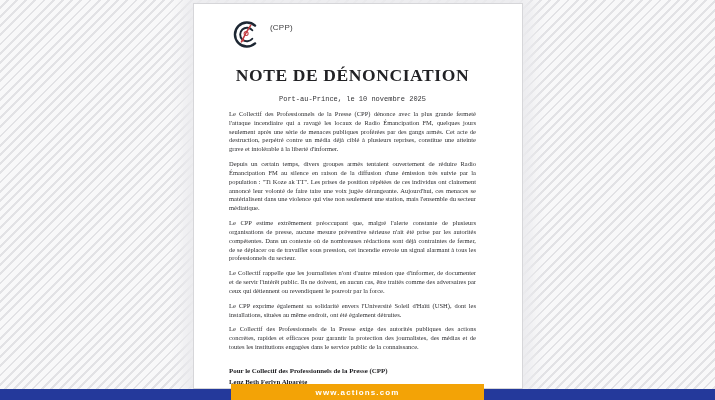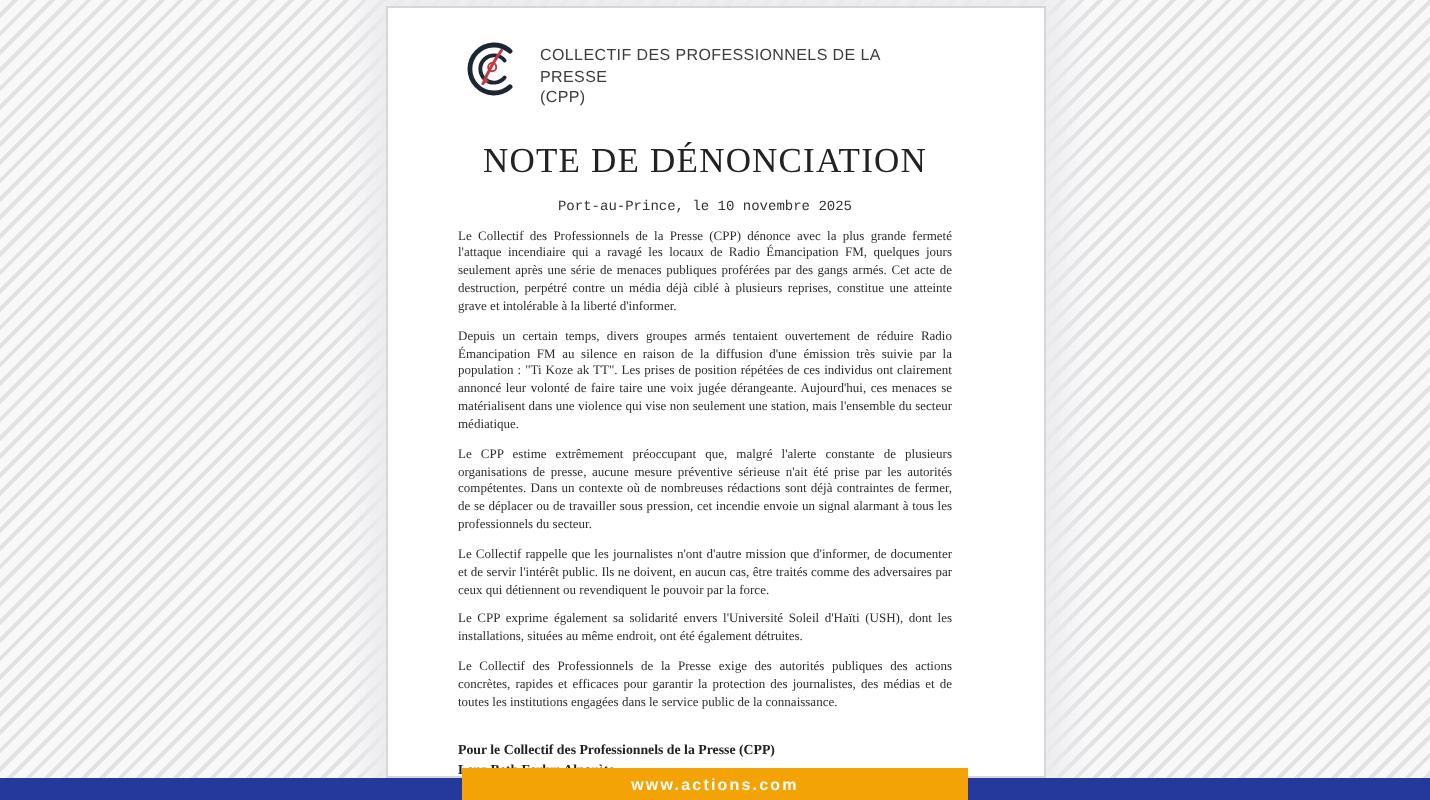--- a/index.html
+++ b/index.html
@@ -39,21 +39,21 @@
     font-size: 8px;
     line-height: 1.32;
     letter-spacing: 0.2px;
     color: #3c3c3e;
     padding-top: 4px;
   }
   .doc-title {
     margin: 15px 0 0 0;
     text-align: center;
     font-family: "Liberation Serif", serif;
-    font-weight: normal;
+    font-weight: bold;
     font-size: 17.5px;
     letter-spacing: 0.6px;
     color: #222225;
   }
   .dateline {
     text-align: center;
     font-family: Liberation Mono, monospace;
     font-size: 7px;
     color: #333336;
     margin-top: 9px;
@@ -110,21 +110,20 @@
       <div class="logo-wrap">
         <svg viewBox="0 0 40 40" width="31" height="31">
           <path d="M31 8.5 A 15.5 15.5 0 1 0 31 31.5" fill="none" stroke="#1d2733" stroke-width="3.1" stroke-linecap="round"></path>
           <path d="M27.5 14.5 A 8.8 8.8 0 1 0 27.5 25.5" fill="none" stroke="#1d2733" stroke-width="2.5" stroke-linecap="round"></path>
           <path d="M25.5 8 C 21.5 13.5, 17 21.5, 13.5 29.5" fill="none" stroke="#c23a3f" stroke-width="1.9" stroke-linecap="round"></path>
           <path d="M13.5 29.5 l 4 -1.2 l -2.3 -3.2 z" fill="#c23a3f"></path>
           <circle cx="19.5" cy="18.8" r="2.6" fill="none" stroke="#c23a3f" stroke-width="1.3"></circle>
         </svg>
       </div>
       <div class="org-name">
-        <div>COLLECTIF DES PROFESSIONNELS DE LA PRESSE</div>
         <div>(CPP)</div>
       </div>
     </div>
 
     <h1 class="doc-title">NOTE DE DÉNONCIATION</h1>
 
     <div class="dateline">Port-au-Prince, le 10 novembre 2025</div>
 
     <div class="doc-body">
       <p>Le Collectif des Professionnels de la Presse (CPP) dénonce avec la plus grande fermeté l'attaque incendiaire qui a ravagé les locaux de Radio Émancipation FM, quelques jours seulement après une série de menaces publiques proférées par des gangs armés. Cet acte de destruction, perpétré contre un média déjà ciblé à plusieurs reprises, constitue une atteinte grave et intolérable à la liberté d'informer.</p>

